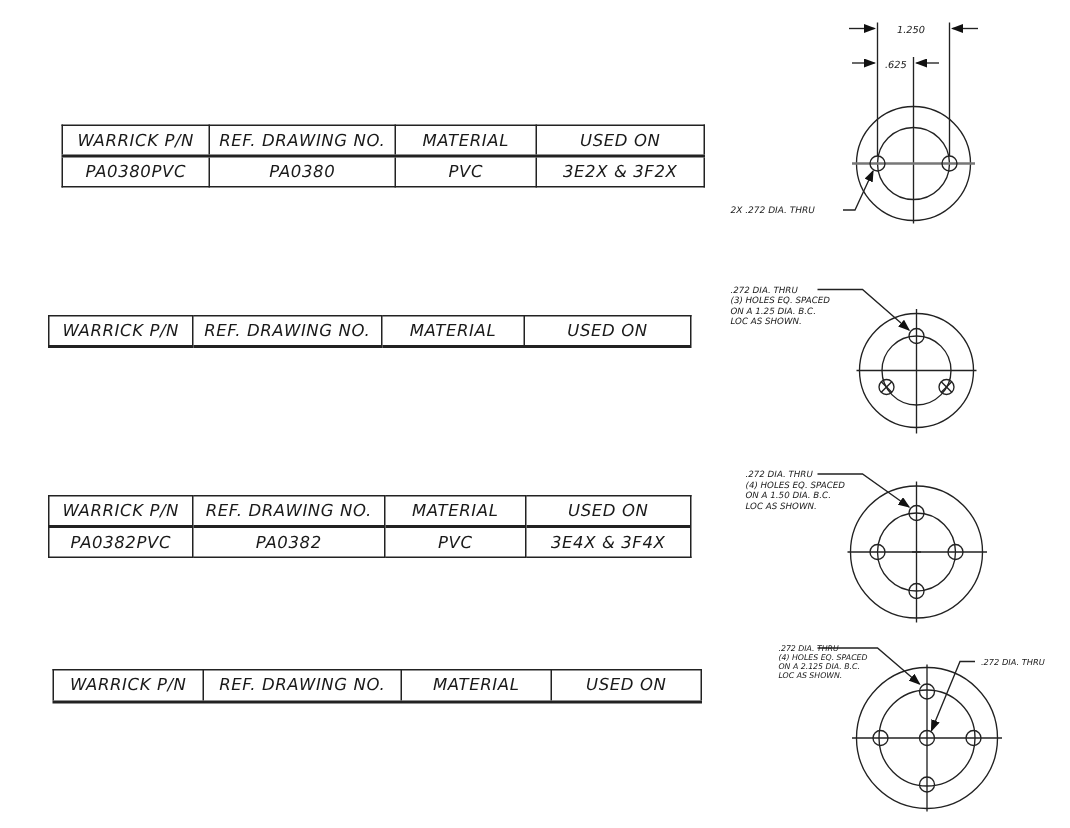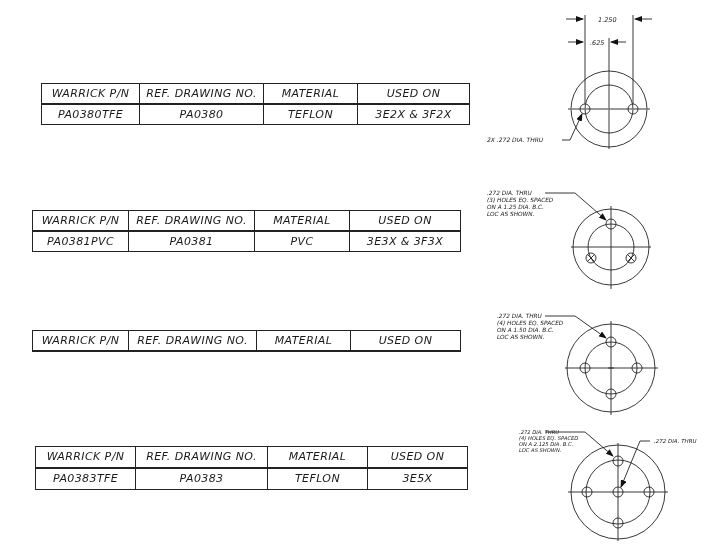--- a/index.html
+++ b/index.html
@@ -24,88 +24,82 @@
       <col style="width:94px">
       <col style="width:112px">
     </colgroup>
   <tbody>
       <tr class="hdr">
     <td>WARRICK P/N</td>
     <td>REF. DRAWING NO.</td>
     <td>MATERIAL</td>
     <td>USED ON</td>
   </tr>
-  <tr>
-    <td>PA0380TFE</td>
+  <tr class="r1">
+    <td>PA0380PVC</td>
     <td>PA0380</td>
-    <td>TEFLON</td>
+    <td>PVC</td>
     <td>3E2X &amp; 3F2X</td>
   </tr>
 </tbody>
   </table>
 
 <table class="tbl" style="left:32px; top:210px; width:428px;">
   <colgroup>
       <col style="width:96px">
       <col style="width:126px">
       <col style="width:95px">
       <col style="width:111px">
     </colgroup>
   <tbody>
       <tr class="hdr">
     <td>WARRICK P/N</td>
     <td>REF. DRAWING NO.</td>
     <td>MATERIAL</td>
     <td>USED ON</td>
   </tr>
-  <tr class="r1">
-    <td>PA0381PVC</td>
-    <td>PA0381</td>
-    <td>PVC</td>
-    <td>3E3X &amp; 3F3X</td>
-  </tr>
 </tbody>
   </table>
 
 <table class="tbl" style="left:32px; top:330px; width:428px;">
   <colgroup>
       <col style="width:96px">
       <col style="width:128px">
       <col style="width:94px">
       <col style="width:110px">
     </colgroup>
   <tbody>
       <tr class="hdr">
     <td>WARRICK P/N</td>
     <td>REF. DRAWING NO.</td>
     <td>MATERIAL</td>
     <td>USED ON</td>
   </tr>
+  <tr class="r1">
+    <td>PA0382PVC</td>
+    <td>PA0382</td>
+    <td>PVC</td>
+    <td>3E4X &amp; 3F4X</td>
+  </tr>
 </tbody>
   </table>
 
 <table class="tbl" style="left:35px; top:446px; width:432px;">
   <colgroup>
       <col style="width:100px">
       <col style="width:132px">
       <col style="width:100px">
       <col style="width:100px">
     </colgroup>
   <tbody>
       <tr class="hdr">
     <td style="height:20px">WARRICK P/N</td>
     <td>REF. DRAWING NO.</td>
     <td>MATERIAL</td>
     <td>USED ON</td>
-  </tr>
-  <tr>
-    <td style="height:20px">PA0383TFE</td>
-    <td>PA0383</td>
-    <td>TEFLON</td>
-    <td>3E5X</td>
   </tr>
 </tbody>
   </table>
 
 <svg class="dwg" width="713" height="552" viewBox="0 0 713 552" stroke="#222" fill="none" stroke-width="0.9">
   <defs>
     <marker id="arr" markerWidth="8" markerHeight="6" refX="7" refY="3" orient="auto" markerUnits="userSpaceOnUse">
       <path d="M0,0 L8,3 L0,6 Z" fill="#111" stroke="none"></path>
     </marker>
   </defs>

